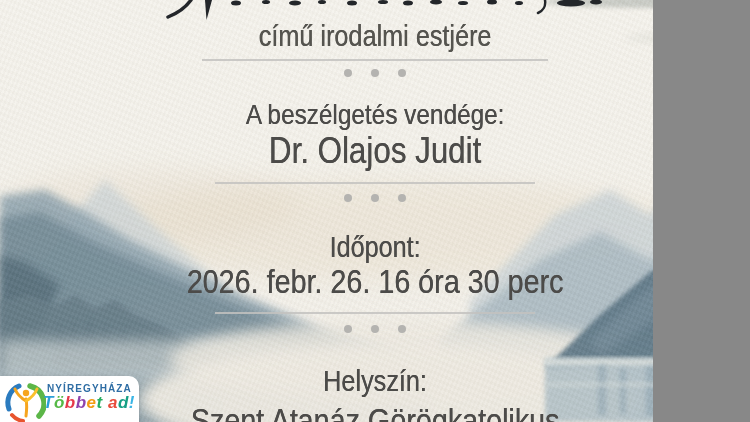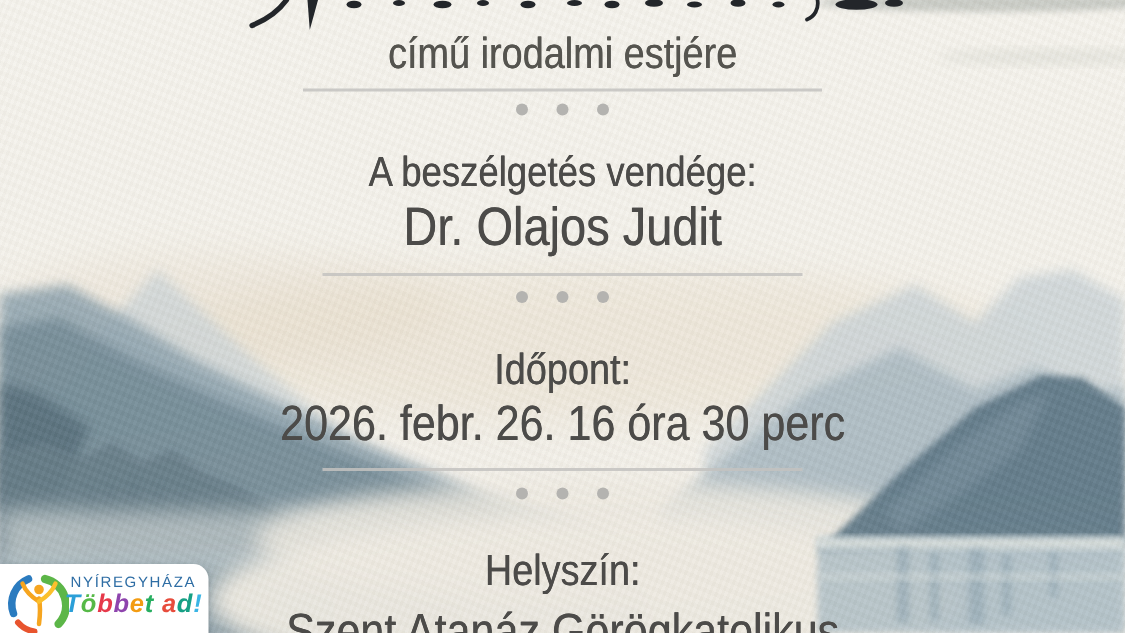--- a/index.html
+++ b/index.html
@@ -1,17 +1,17 @@
 <!DOCTYPE html>
 <html><head>
 <meta charset="utf-8">
 <style>
   html,body{margin:0;padding:0;background:#888;}
   .poster{
-    position:relative;width:750px;height:422px;overflow:hidden;
+    position:relative;width:653px;height:422px;overflow:hidden;
     background:linear-gradient(#f4f2ec,#f1eee7);
     font-family:"Liberation Sans","DejaVu Sans",sans-serif;
   }
   .bg,.frag{position:absolute;left:0;top:0;}
   .texture{
     position:absolute;inset:0;pointer-events:none;
     background-image:
       repeating-linear-gradient(112deg, rgba(255,255,255,.06) 0 2px, rgba(176,170,155,.05) 2px 4px),
       repeating-linear-gradient(22deg, rgba(255,255,255,.05) 0 3px, rgba(176,170,155,.04) 3px 6px);
   }
@@ -34,21 +34,21 @@
   .dots{position:absolute;left:0;width:750px;display:flex;justify-content:center;gap:19px;}
   .dots1{top:69px;}.dots2{top:194px;}.dots3{top:325px;}
   .dot{width:8px;height:8px;border-radius:50%;background:#b4b3b0;}
   .logo-box{
     position:absolute;left:0;top:376px;width:139px;height:62px;
     background:#ffffff;border-radius:0 10px 10px 0;
     box-shadow:0 1px 3px rgba(60,70,80,.25);
   }
   .logo-city{
     position:absolute;left:47px;top:7px;
-    font-weight:normal;font-size:10px;letter-spacing:1.1px;color:#2e6da4;
+    font-weight:bold;font-size:10px;letter-spacing:1.1px;color:#2e6da4;
   }
   .logo-slogan{
     position:absolute;left:43px;top:18px;
     font-style:italic;font-weight:bold;font-size:17px;line-height:1;
     white-space:pre;letter-spacing:.5px;
   }
   .emblem{position:absolute;left:2px;top:2px;}
 </style>
 </head>
 <body>

